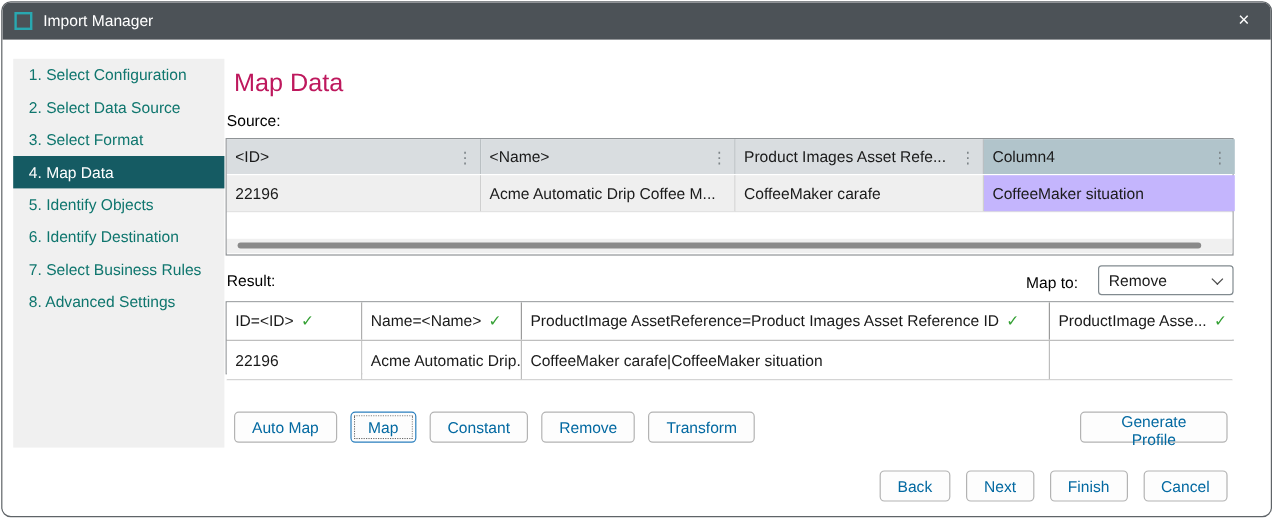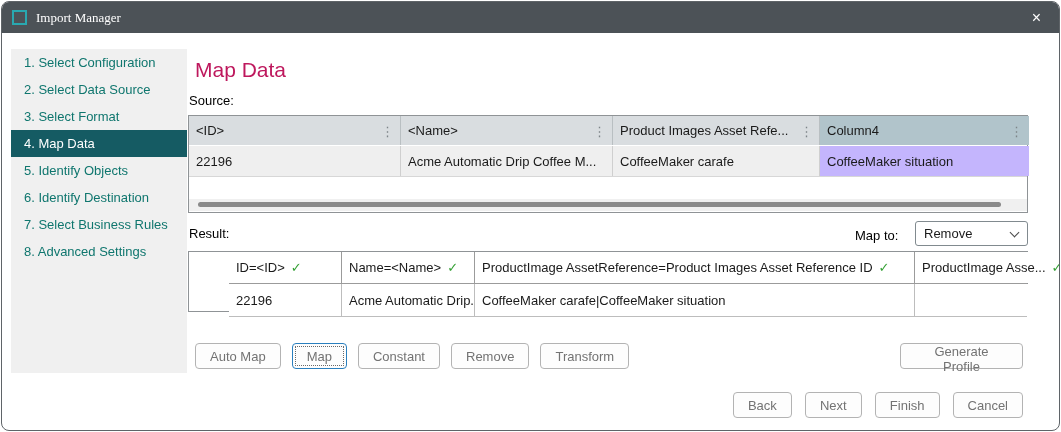--- a/index.html
+++ b/index.html
@@ -8,21 +8,21 @@
     position:relative; width:1059px; height:430px; margin:1px 0 0 1px;
     background:#ffffff; border:1px solid #5f6468; border-radius:8px; overflow:hidden;
     font-size:13px; color:#1a1a1a;
   }
   
   .titlebar {
     position:absolute; left:0; top:0; width:100%; height:31px;
     background:#4c5257; display:flex; align-items:center; padding-left:10px;
   }
   .app-icon { width:15px; height:15px; border:2px solid #29a8b0; background:transparent; display:inline-block; }
-  .titlebar .title { color:#ffffff; font-size:13px; margin-left:9px;font-family:Liberation Serif, serif; }
+  .titlebar .title { color:#ffffff; font-size:13px; margin-left:9px; }
   .close-btn {
     position:absolute; right:0; top:0; width:45px; height:31px;
     color:#ffffff; font-size:16px; display:flex; align-items:center; justify-content:center; cursor:default;
   }
   
   .sidebar { position:absolute; left:9px; top:47px; width:176px; height:324px; background:#f0f0f0; }
   .step { height:27px; line-height:27px; padding-left:13px; white-space:nowrap; font-size:13px; color:#0f766e; }
   .step.active { background:#155b63; color:#ffffff; }
   
   .heading { position:absolute; left:193px; top:56px; font-size:21px; color:#be185d; }
@@ -49,33 +49,33 @@
   
   .mapto-label { left:853px; top:226px; }
   .dropdown {
     position:absolute; left:913px; top:219px; width:113px; height:25px;
     border:1px solid #818a8f; border-radius:3px; background:#fff;
     display:flex; align-items:center; padding:0 8px; font-size:13px;
   }
   .chev { position:absolute; right:9px; top:7px; width:7px; height:7px;
     border-right:1.4px solid #4a4a4a; border-bottom:1.4px solid #4a4a4a; transform:rotate(45deg); }
   
-  .res-table { top:249px; height:61px;padding-left:40px; }
+  .res-table { top:249px; height:61px; }
   .res-header { display:grid; grid-template-columns:113px 133px 440px 154px; height:32px; border-bottom:1px solid #9b9b9b; }
   .res-header .hcell { background:#ffffff; border-right:1px solid #9b9b9b; }
   .res-header .hcell:last-child { border-right:none; }
   .check { color:#34a034; margin-left:6px; font-size:13px; }
   .res-row { display:grid; grid-template-columns:113px 133px 440px 154px; height:33px; border-bottom:1px solid #bdbdbd; }
   .res-row .dcell { background:#ffffff; border-right:1px solid #bdbdbd; }
   .res-row .dcell:last-child { border-right:none; }
   .res-empty { height:16px; background:#ffffff; }
   
   .btn {
     height:26px; background:#fdfdfd; border:1px solid #b3b3b3; border-radius:4px;
-    font-family:"Liberation Sans", sans-serif; font-size:13px; color:#737373; padding:0 14px; cursor:default;
+    font-family:"Liberation Sans", sans-serif; font-size:13px; color:#0369a1; padding:0 14px; cursor:default;
   }
   .actions { position:absolute; left:193px; top:341px; display:flex; gap:11px; }
   .btn.focused { border:1px solid #2a7fbe; outline:1px dotted #6a6a6a; outline-offset:-4px; }
   .gen-profile { position:absolute; left:898px; top:341px; width:123px; }
   .footer { position:absolute; right:36px; top:390px; display:flex; gap:13px; }
   .footer .btn { min-width:57px; }
 </style>
 </head>
 <body>
 

